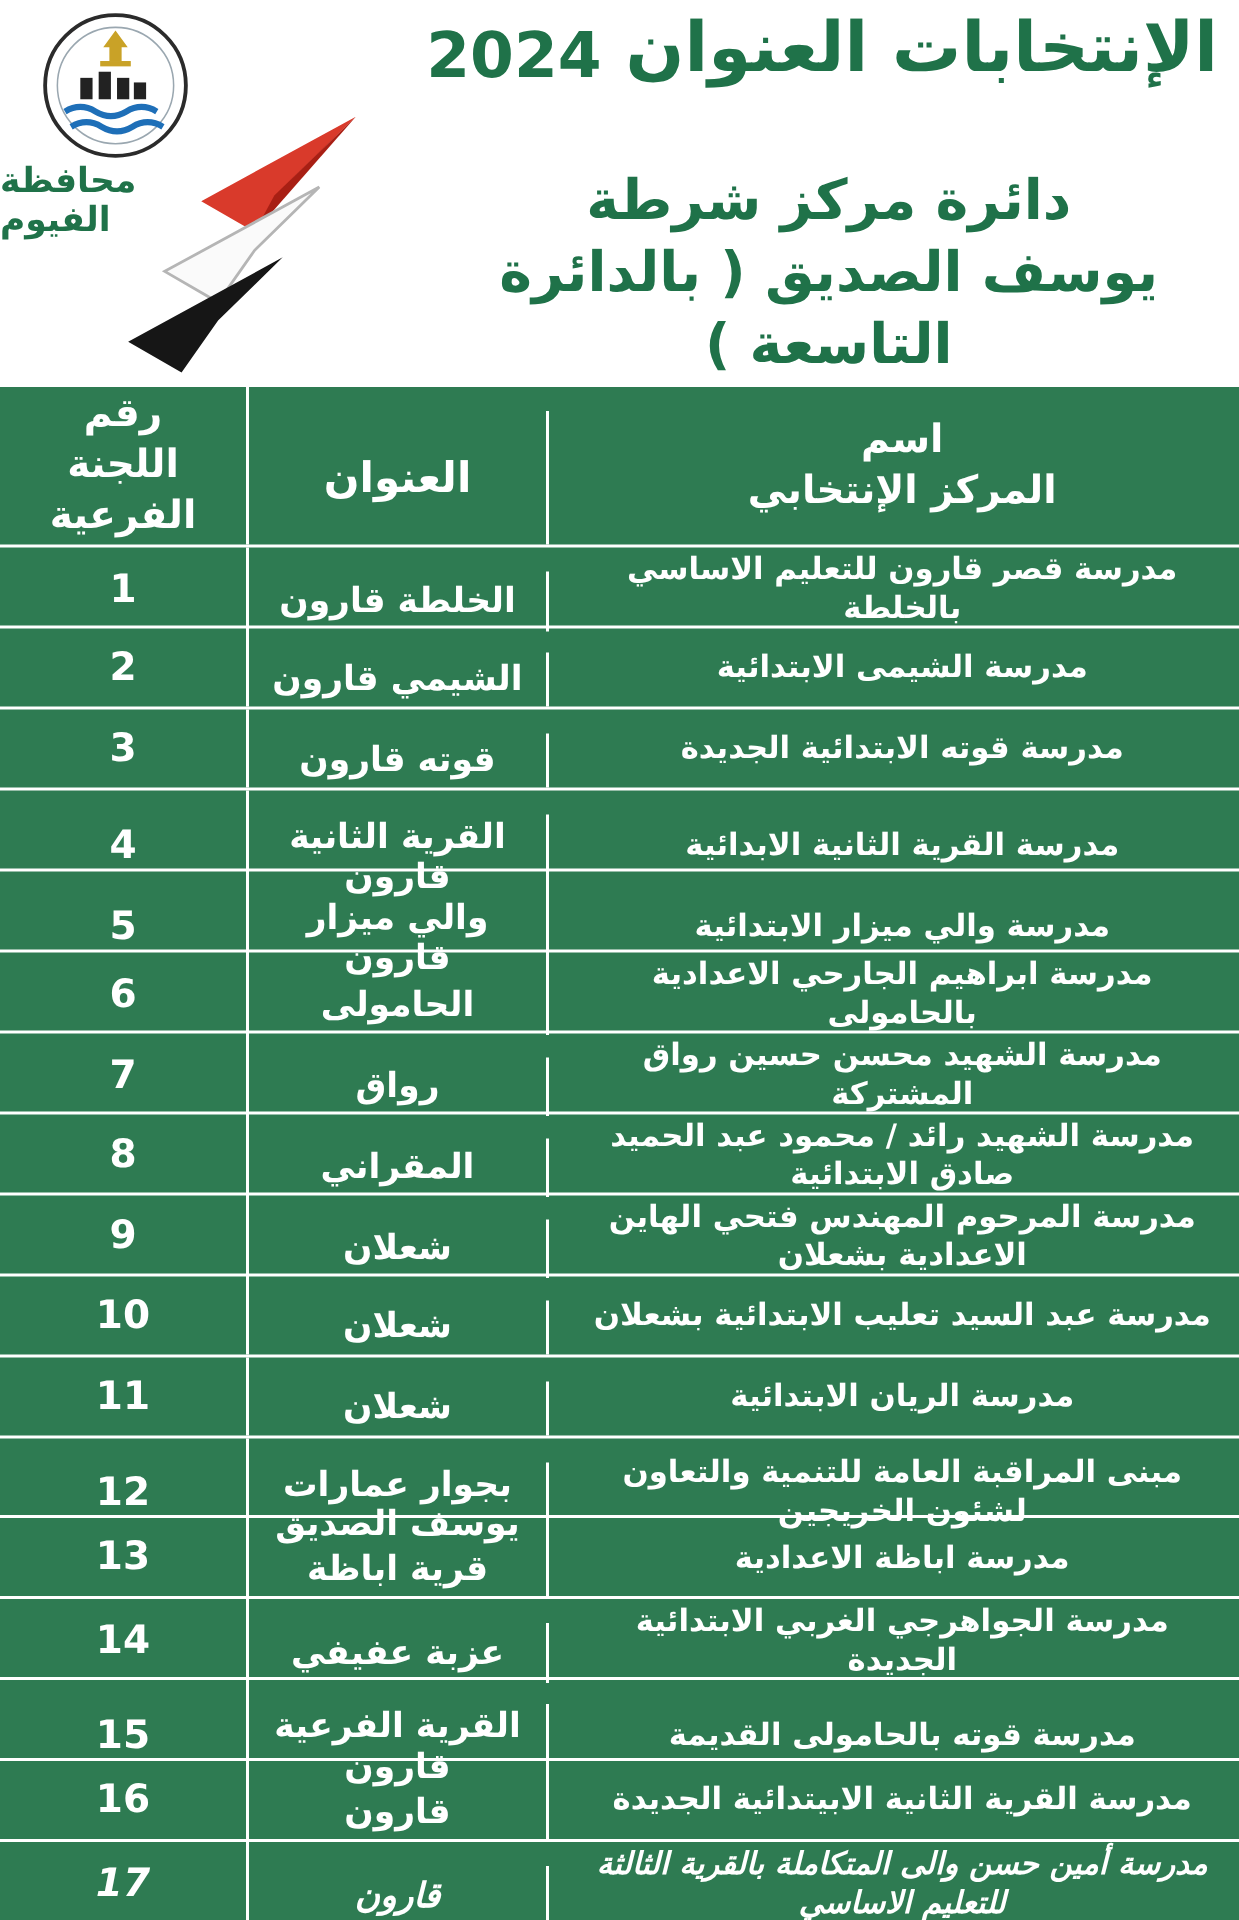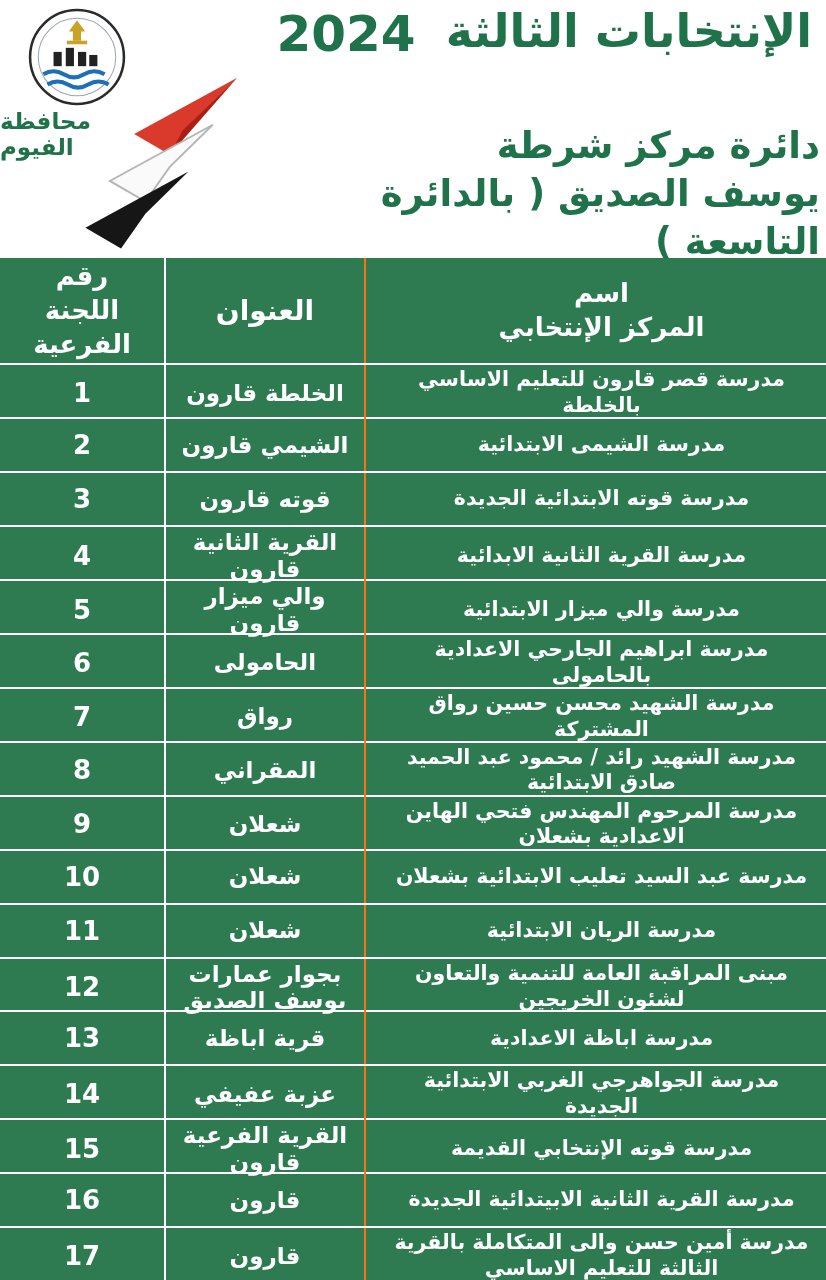--- a/index.html
+++ b/index.html
@@ -11,61 +11,61 @@
   body{
     width:826px;height:1280px;overflow:hidden;background:#fff;
     font-family:"DejaVu Sans", sans-serif;
   }
   
   .header{position:relative;width:826px;height:258px;background:#fff;}
   .title{
     position:absolute;top:4px;right:14px;left:0;direction:rtl;text-align:right;
     color:var(--green);font-weight:bold;font-size:46px;white-space:nowrap;
   }
-  .title .year{font-size:50px;letter-spacing:3px;margin-right:14px;vertical-align:-4px;}
+  .title .year{font-size:42px;letter-spacing:3px;vertical-align:-4px;}
   .logo{position:absolute;top:6px;left:26px;width:102px;height:102px;}
   .logo-caption{
     position:absolute;top:108px;left:0;width:158px;text-align:left;
     color:var(--green);font-weight:bold;font-size:23px;
   }
   .arrow{position:absolute;top:76px;left:76px;width:195px;height:178px;}
   .subtitle{
-    position:absolute;top:122px;left:285px;right:6px;direction:rtl;
+    position:absolute;top:110px;left:285px;right:6px;direction:rtl;text-align:center;
     color:var(--green);font-weight:bold;font-size:37px;line-height:1.3;
   }
   
   .table{
     width:826px;height:1022px;background:var(--table-green);color:#fff;
     display:flex;flex-direction:column;direction:ltr;
   }
   .thead,.trow{
     display:grid;grid-template-columns:166px 200px 1fr;
     border-bottom:2px solid #fff;
   }
   .thead{min-height:88px;flex:0 0 auto;}
   .tbody{flex:1;display:flex;flex-direction:column;min-height:0;}
   .trow{flex:1;min-height:0;}
-  .trow:last-child{border-bottom:none;}
+  .trow:last-child{border-bottom:none;font-style:italic;}
   .cell{
     display:flex;align-items:center;justify-content:center;
     text-align:center;direction:rtl;padding:2px 8px;font-weight:bold;
   }
   .c1{border-right:2px solid #fff;font-size:26px;}
-  .c2{border-right:2px solid #f97316;font-size:23px;line-height:1.15;}
+  .c2{border-right:2px solid #ffffff;font-size:23px;line-height:1.15;margin-top:16px;}
   .c3{font-size:20.5px;line-height:1.25;padding-left:19px;}
   .thead .cell{font-size:26px;white-space:pre-line;line-height:1.3;}
   .thead .c2{font-size:28px;}
 </style>
 </head>
 <body>
 
 <div class="header">
 
   <div class="title">
-    <span>الإنتخابات الثالثة</span>
+    <span>الإنتخابات العنوان</span>
     <span class="year">2024</span>
   </div>
 
   <svg class="logo" viewBox="0 0 100 100" aria-hidden="true">
     <circle cx="50" cy="50" r="46" fill="#ffffff" stroke="#2b2b2b" stroke-width="2.5"></circle>
     <circle cx="50" cy="50" r="38" fill="#ffffff" stroke="#9aa7b0" stroke-width="1"></circle>
     <path d="M50 14 L58 25 L54 25 L54 34 L46 34 L46 25 L42 25 Z" fill="#c9a227"></path>
     <rect x="40" y="34" width="20" height="3.5" fill="#c9a227"></rect>
     <rect x="27" y="45" width="8" height="14" fill="#222222"></rect>
     <rect x="39" y="41" width="8" height="18" fill="#222222"></rect>
@@ -166,21 +166,21 @@
         <div class="cell c3">مدرسة اباظة الاعدادية</div>
       </div>
       <div class="trow">
         <div class="cell c1">14</div>
         <div class="cell c2">عزبة عفيفي</div>
         <div class="cell c3">مدرسة الجواهرجي الغربي الابتدائية الجديدة</div>
       </div>
       <div class="trow">
         <div class="cell c1">15</div>
         <div class="cell c2">القرية الفرعية قارون</div>
-        <div class="cell c3">مدرسة قوته الإنتخابي القديمة</div>
+        <div class="cell c3">مدرسة قوته بالحامولى القديمة</div>
       </div>
       <div class="trow">
         <div class="cell c1">16</div>
         <div class="cell c2">قارون</div>
         <div class="cell c3">مدرسة القرية الثانية الابيتدائية الجديدة</div>
       </div>
       <div class="trow">
         <div class="cell c1">17</div>
         <div class="cell c2">قارون</div>
         <div class="cell c3">مدرسة أمين حسن والى المتكاملة بالقرية الثالثة للتعليم الاساسي</div>

